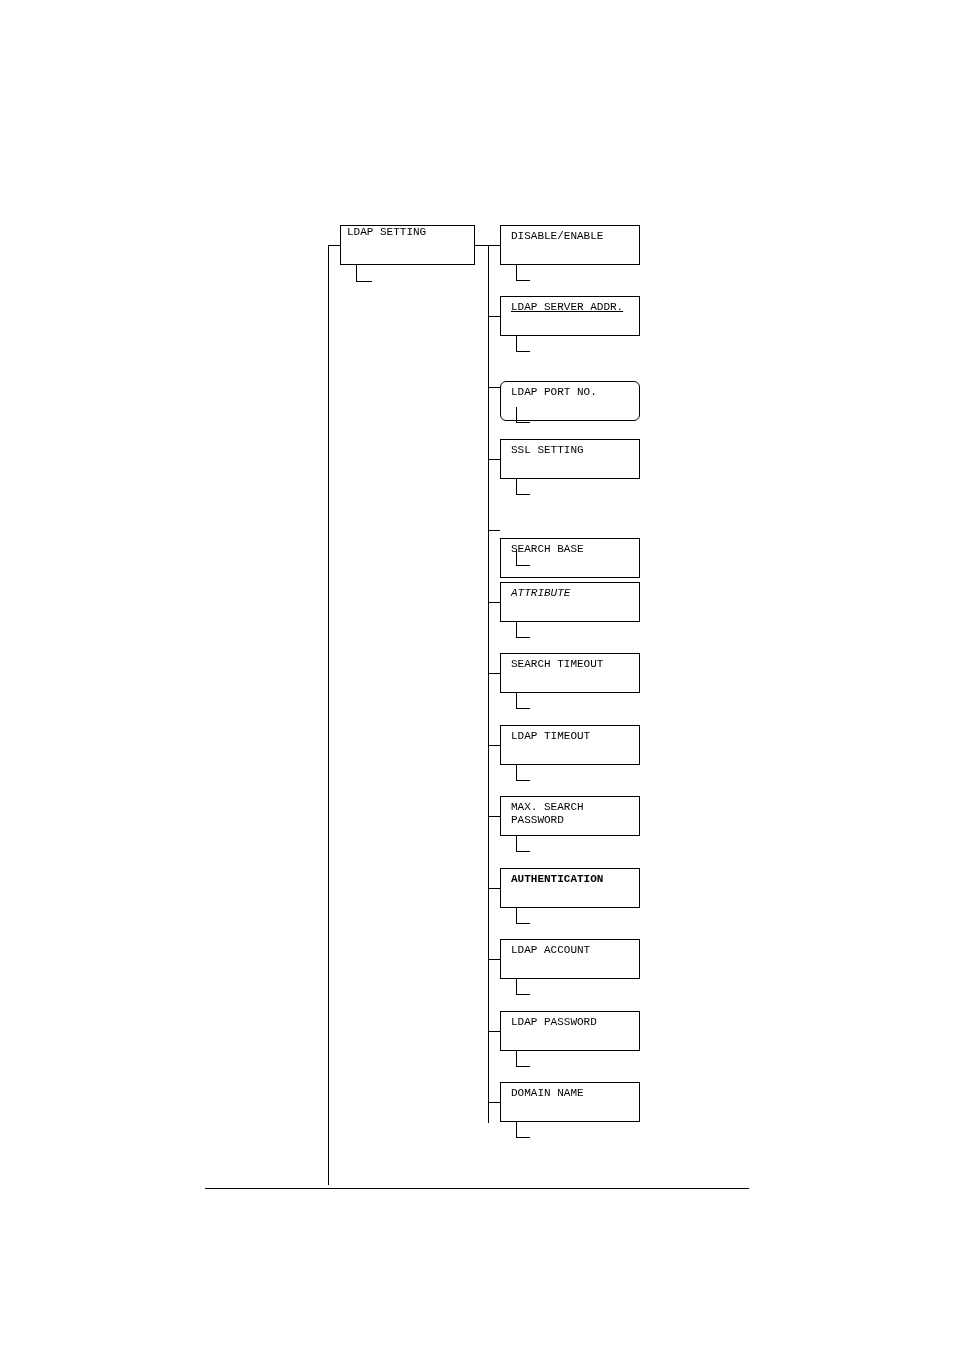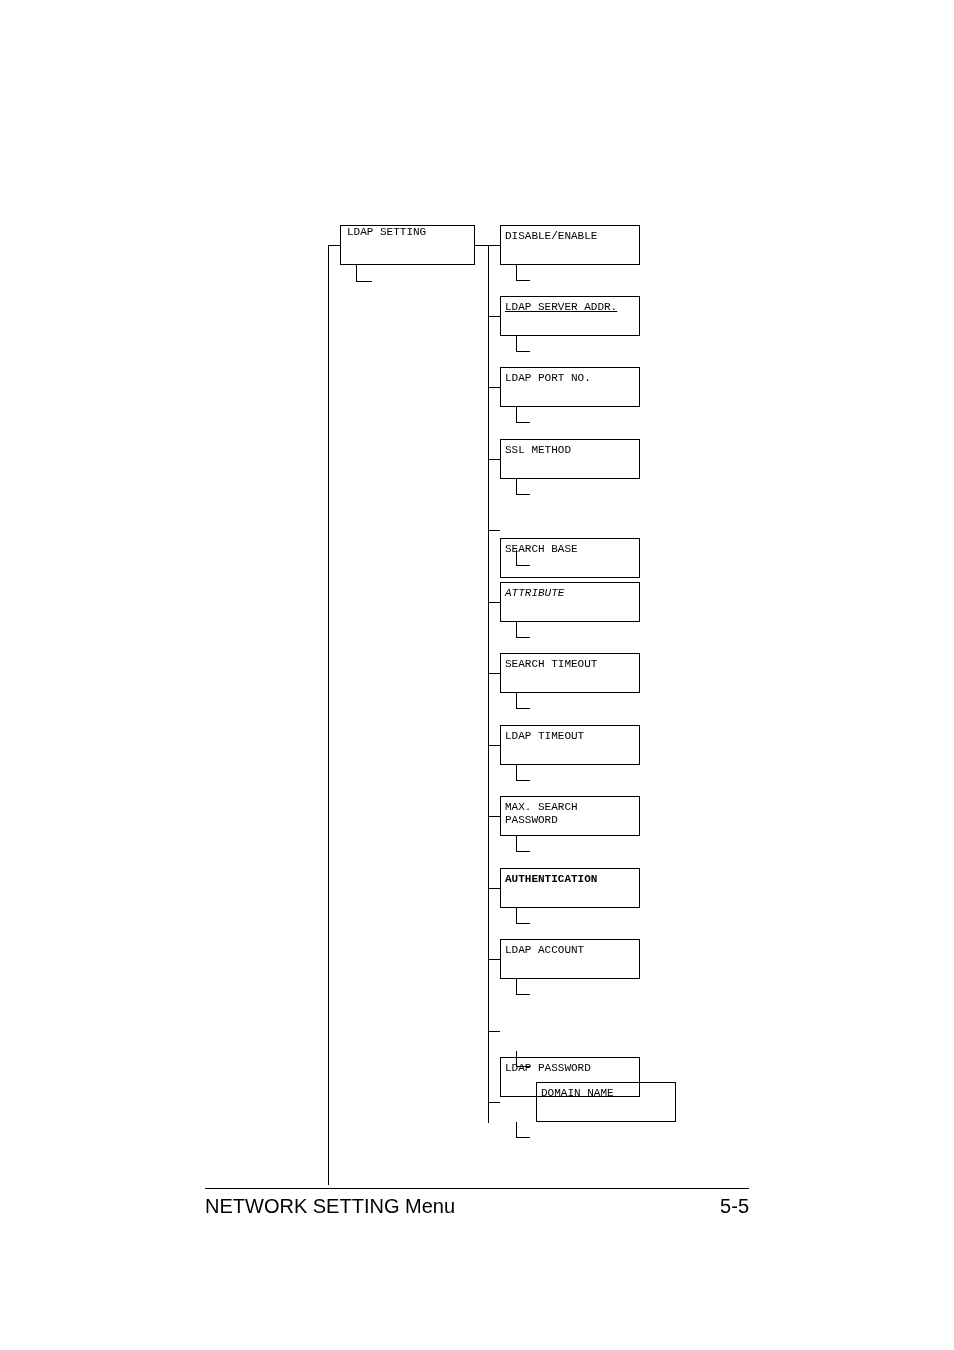--- a/index.html
+++ b/index.html
@@ -76,21 +76,21 @@
       top: 20px;
       width: 1px;
       background: #000;
     }
     .child-box {
       position: absolute;
       left: 160px;
       width: 140px;
       height: 40px;
       border: 1px solid #000;
-      padding: 4px 4px;
+      padding: 4px 10px;
       font-size: 11px;
       line-height: 1.2;
     }
     .child-stub {
       position: absolute;
       width: 1px;
       height: 15px;
       background: #000;
     }
     .child-stub-h {
@@ -153,29 +153,29 @@
   <div class="child-stub-h" style="left: 176px; top: 55px;"></div>
 
   <div class="child-connector" style="top: 91px;"></div>
   <div class="child-box" style="top: 71px; text-decoration: underline;">
     <span>LDAP SERVER ADDR.</span>
   </div>
   <div class="child-stub" style="left: 176px; top: 111px;"></div>
   <div class="child-stub-h" style="left: 176px; top: 126px;"></div>
 
   <div class="child-connector" style="top: 162px;"></div>
-  <div class="child-box" style="top: 142px;">
+  <div class="child-box" style="top: 156px; border-radius: 6px;">
     <span>LDAP PORT NO.</span>
   </div>
   <div class="child-stub" style="left: 176px; top: 182px;"></div>
   <div class="child-stub-h" style="left: 176px; top: 197px;"></div>
 
   <div class="child-connector" style="top: 234px;"></div>
   <div class="child-box" style="top: 214px;">
-    <span>SSL METHOD</span>
+    <span>SSL SETTING</span>
   </div>
   <div class="child-stub" style="left: 176px; top: 254px;"></div>
   <div class="child-stub-h" style="left: 176px; top: 269px;"></div>
 
   <div class="child-connector" style="top: 305px;"></div>
   <div class="child-box" style="top: 285px; margin-top: 28px;">
     <span>SEARCH BASE</span>
   </div>
   <div class="child-stub" style="left: 176px; top: 325px;"></div>
   <div class="child-stub-h" style="left: 176px; top: 340px;"></div>
@@ -216,33 +216,29 @@
   <div class="child-stub-h" style="left: 176px; top: 698px;"></div>
 
   <div class="child-connector" style="top: 734px;"></div>
   <div class="child-box" style="top: 714px;">
     <span>LDAP ACCOUNT</span>
   </div>
   <div class="child-stub" style="left: 176px; top: 754px;"></div>
   <div class="child-stub-h" style="left: 176px; top: 769px;"></div>
 
   <div class="child-connector" style="top: 806px;"></div>
-  <div class="child-box" style="top: 832px;">
+  <div class="child-box" style="top: 786px;">
     <span>LDAP PASSWORD</span>
   </div>
   <div class="child-stub" style="left: 176px; top: 826px;"></div>
   <div class="child-stub-h" style="left: 176px; top: 841px;"></div>
 
   <div class="child-connector" style="top: 877px;"></div>
-  <div class="child-box" style="top: 857px; margin-left: 36px;">
+  <div class="child-box" style="top: 857px;">
     <span>DOMAIN NAME</span>
   </div>
   <div class="child-stub" style="left: 176px; top: 897px;"></div>
   <div class="child-stub-h" style="left: 176px; top: 912px;"></div>
 </div>
 
 <div class="footer">
   <div class="footer-rule"></div>
-  <div class="footer-row">
-    <span class="footer-title">NETWORK SETTING Menu</span>
-    <span class="footer-page">5-5</span>
-  </div>
 </div>
 
 </body></html>

